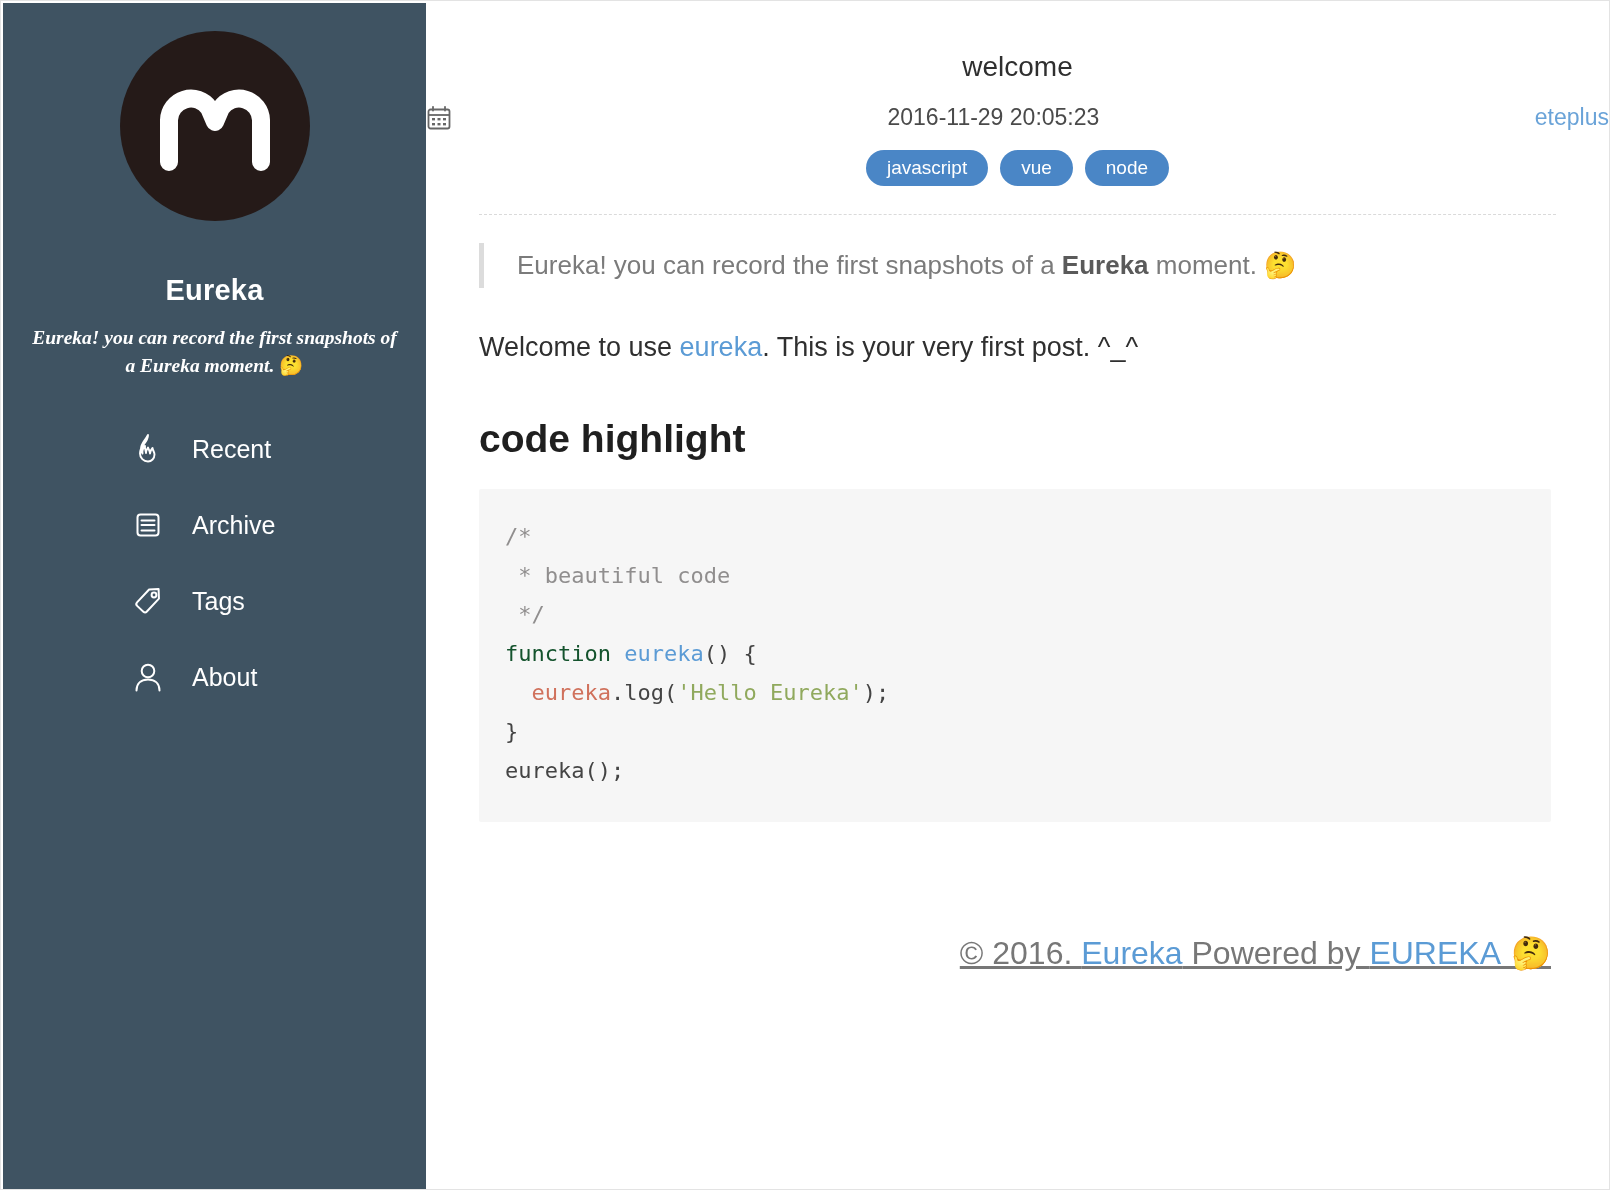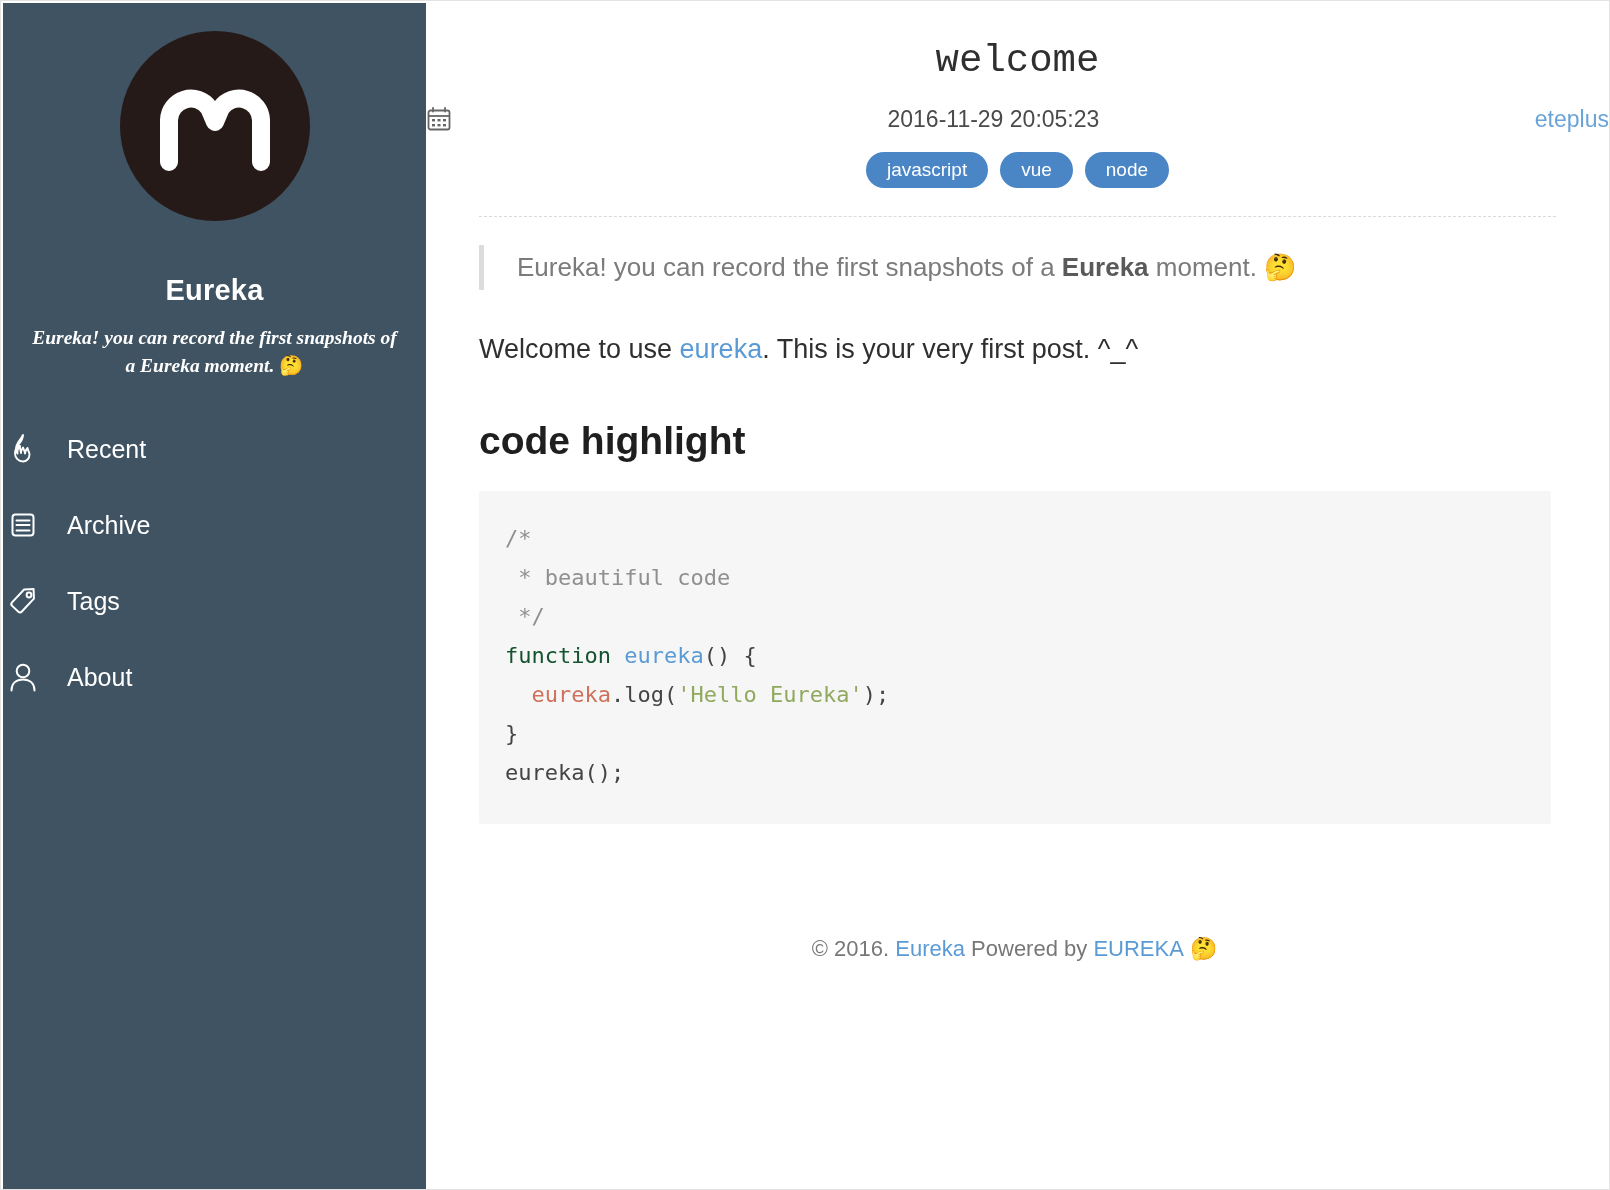--- a/index.html
+++ b/index.html
@@ -56,20 +56,21 @@
   .site-subtitle .emo { font-style: normal; }
 
   #sidebar-nav {
     margin-top: 46px;
   }
   .nav-item {
     display: flex;
     align-items: center;
     height: 48px;
     margin: 0 0 28px 0;
+    padding-left: 125px;
     cursor: pointer;
     text-decoration: none;
   }
   .nav-icon {
     width: 40px; height: 40px;
     display: flex; align-items: center; justify-content: center;
     flex: 0 0 40px;
   }
   .nav-label {
     margin-left: 24px;
@@ -84,26 +85,25 @@
     left: 425px; top: 2px;
     width: 1183px; height: 1186px;
     background: #ffffff;
     overflow: hidden;
   }
   .post-header {
     text-align: center;
     padding-top: 30px;
   }
   .post-title {
-    font-size: 39px;
+    font-size: 28px;
     font-weight: normal;
     color: #2f2f2f;
-    margin: 4px;
+    margin: 16px;
     line-height: 1.25;
-    font-family: Liberation Mono, monospace;
   }
   .post-meta {
     margin-top: 20px;
     display: flex;
     align-items: center;
     justify-content: space-between;
     gap: 11px;
     font-size: 23px;
     color: #4a4a4a;
   }
@@ -172,23 +172,24 @@
   }
   .c-comment { color: #908e8e; }
   .c-keyword { color: #14532d; }
   .c-fnname  { color: #5b9bd5; }
   .c-builtin { color: #d0715c; }
   .c-string  { color: #90a95d; }
   .c-plain   { color: #444444; }
 
   .post-footer {
     margin-top: 112px;
-    text-align: center;
-    font-size: 22px;
+    text-align: right;
+    font-size: 32px;
     color: #777777;
+    text-decoration: underline;
   }
   .post-footer a { color: #5b9bd5; text-decoration: none; cursor: pointer; }
   .emo { font-family: "DejaVu Sans", sans-serif; }
 </style>
 </head>
 <body>
 
 <div id="page">
 
   <aside id="sidebar">

